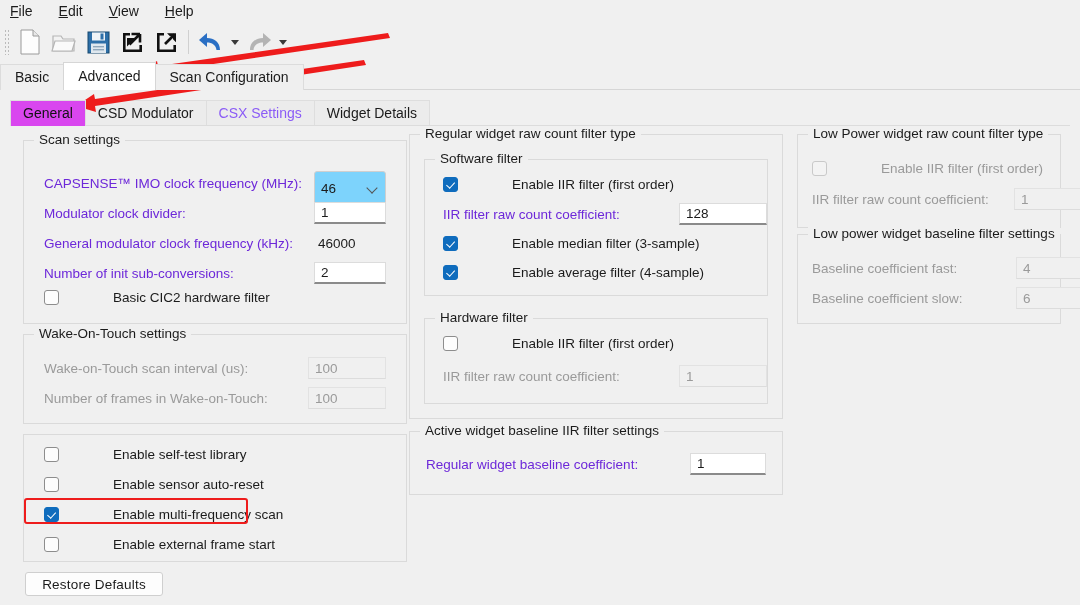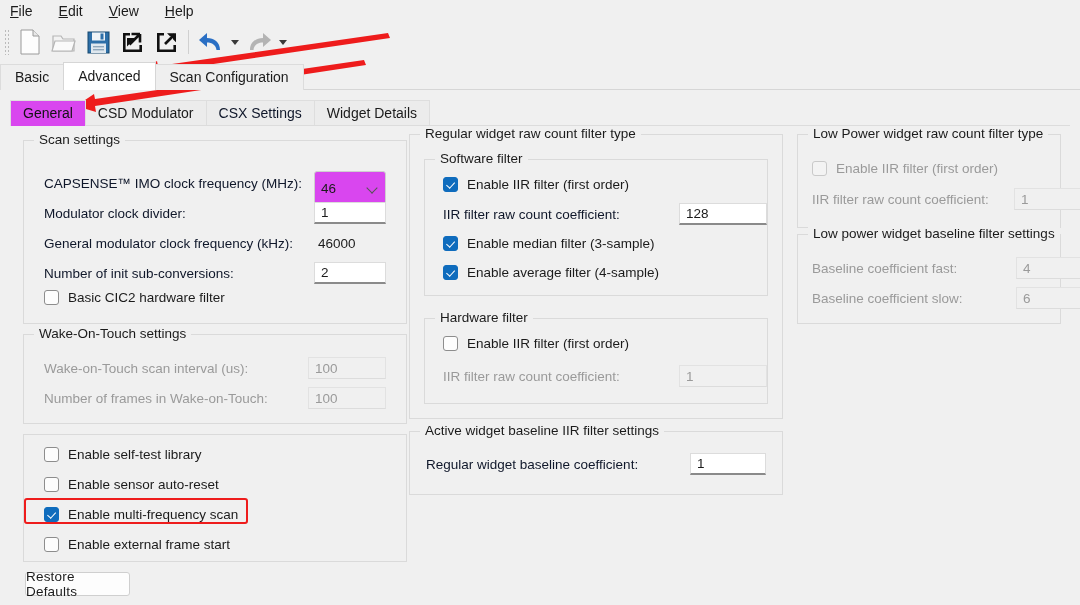--- a/index.html
+++ b/index.html
@@ -125,21 +125,21 @@
     border-bottom: none;
     margin-right: -1px;
     white-space: nowrap;
     cursor: default;
   }
   .itab.active {
     background: #d946ef;
     color: #111;
     z-index: 3;
   }
-  .itab.disabled { color: #0f172a; }
+  .itab.disabled { color: #8b5cf6; }
 
   
   .panel {
     position: absolute;
     left: 10px; top: 125px;
     width: 1060px; height: 470px;
     background: #f0f0f0;
     border-top: 1px solid #dcdcdc;
   }
 
@@ -155,21 +155,21 @@
     background: #f0f0f0;
     padding: 0 5px;
     font-size: 13.5px;
     color: #1b1b1b;
     white-space: nowrap;
   }
 
   .row-label {
     position: absolute;
     font-size: 13.5px;
-    color: #0f172a;
+    color: #6d28d9;
     white-space: nowrap;
   }
   .row-label.dim { color: #9a9a9a; }
   .row-value {
     position: absolute;
     font-size: 13.5px;
     color: #1b1b1b;
     white-space: nowrap;
   }
 
@@ -188,21 +188,21 @@
   }
   .tin.dim {
     background: #f0f0f0;
     border: 1px solid #e2e2e2;
     border-bottom: 1px solid #dcdcdc;
     color: #9a9a9a;
   }
   .combo {
     position: absolute;
     box-sizing: border-box;
-    background: #d946ef;
+    background: #7dd3fc;
     border: 1px solid #cfcfcf;
     border-radius: 3px;
     height: 34px;
     font-size: 13.5px;
     color: #1b1b1b;
     display: flex; align-items: center;
     padding: 0 6px;
   }
   .combo .cv { flex: 1; }
   .combo .chev {
@@ -217,20 +217,21 @@
     border-bottom: 1.4px solid #555;
     transform: rotate(45deg);
   }
 
   
   .cbrow {
     position: absolute;
     display: flex; align-items: flex-end;
     white-space: nowrap;
     cursor: default;
+    gap: 45px;
   }
   .cbox {
     width: 15px; height: 15px;
     box-sizing: border-box;
     border: 1.4px solid #8d8d8d;
     border-radius: 3px;
     background: #fdfdfd;
     margin-right: 9px;
     flex: none;
     position: relative;
@@ -448,21 +449,21 @@
         <span class="cbox"></span>
         <span class="cblabel">Enable external frame start</span>
       </div>
 
       <div class="cbrow" style="left:20px; top:72px;">
         <span class="cbox checked"></span>
         <span class="cblabel">Enable multi-frequency scan</span>
       </div>
     </div>
 
-    <div class="btn" style="left:15px; top:446px; width:105px; height:24px;">
+    <div class="btn" style="left:15px; top:446px; width:138px; height:24px;">
       <span>Restore Defaults</span>
     </div>
 
     <div class="gb" style="left:399px; top:8px; width:372px; height:283px;">
       <div class="gb-title">Regular widget raw count filter type</div>
 
       <div class="gb" style="left:14px; top:24px; width:342px; height:135px; background:#f0f0f0;">
         <div class="gb-title">Software filter</div>
 
         <div class="cbrow" style="left:18px; top:17px;">

